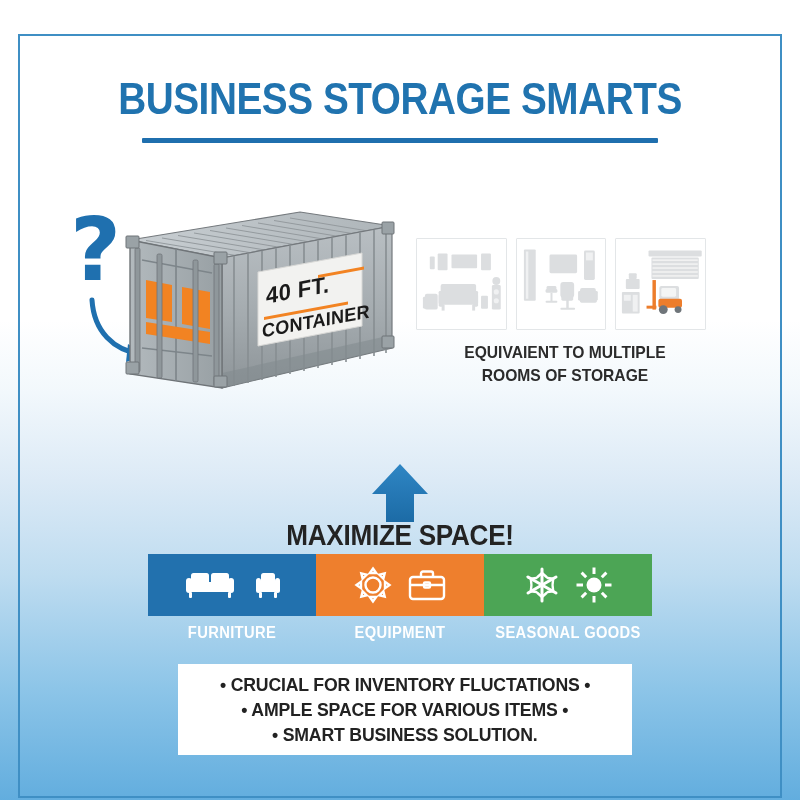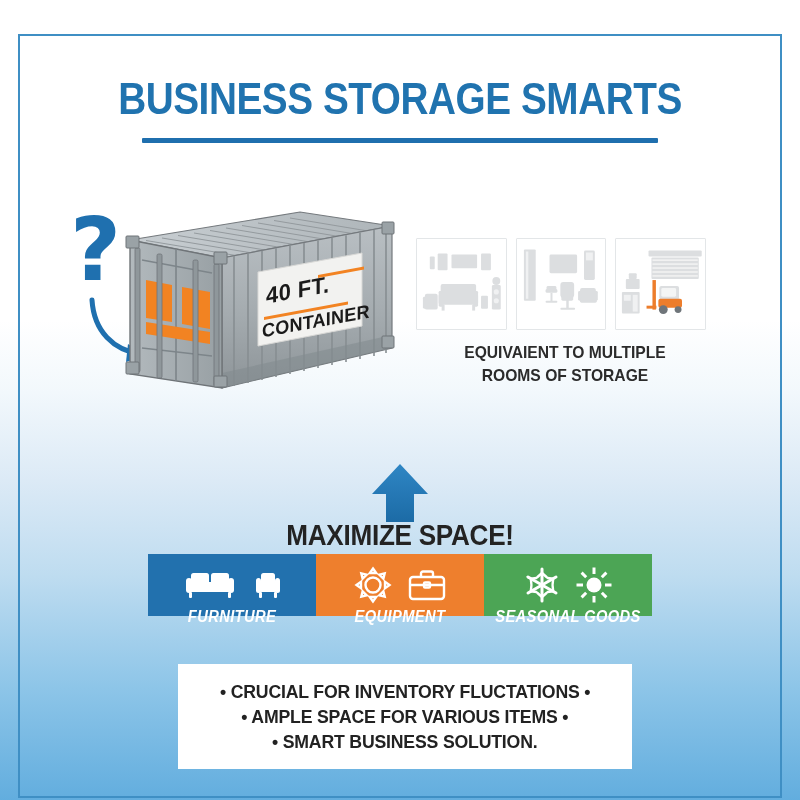--- a/index.html
+++ b/index.html
@@ -60,30 +60,30 @@
   #max-text{
     position:absolute;left:0;top:503px;width:800px;text-align:center;
     font-size:29px;font-weight:bold;color:#232323;letter-spacing:-0.3px;
     transform:scaleX(0.9);transform-origin:50% 50%;white-space:nowrap;
   }
 
   
   #cat-bars{position:absolute;left:148px;top:538px;width:504px;height:62px;display:flex;}
   .cat-bar{flex:1;display:flex;align-items:center;justify-content:center;gap:14px;}
   .cat-bar svg{display:block;}
-  #cat-labels{position:absolute;left:148px;top:592px;width:504px;height:24px;display:flex;font-style:italic;}
+  #cat-labels{position:absolute;left:148px;top:608px;width:504px;height:24px;display:flex;}
   .cat-label{
     flex:1;text-align:center;font-size:16px;font-weight:bold;color:#ffffff;
     letter-spacing:0.4px;transform:scaleX(0.92);transform-origin:50% 50%;
     white-space:nowrap;
   }
 
   
   #bullets{
-    position:absolute;left:178px;top:648px;width:454px;height:105px;
+    position:absolute;left:178px;top:648px;width:454px;height:91px;
     background:#ffffff;display:flex;flex-direction:column;
     align-items:center;justify-content:center;gap:3px;
   }
   .bullet-line{
     font-size:19px;font-weight:bold;color:#222222;letter-spacing:-0.2px;
     transform:scaleX(0.93);transform-origin:50% 50%;white-space:nowrap;
   }
 </style>
 </head>
 <body>

